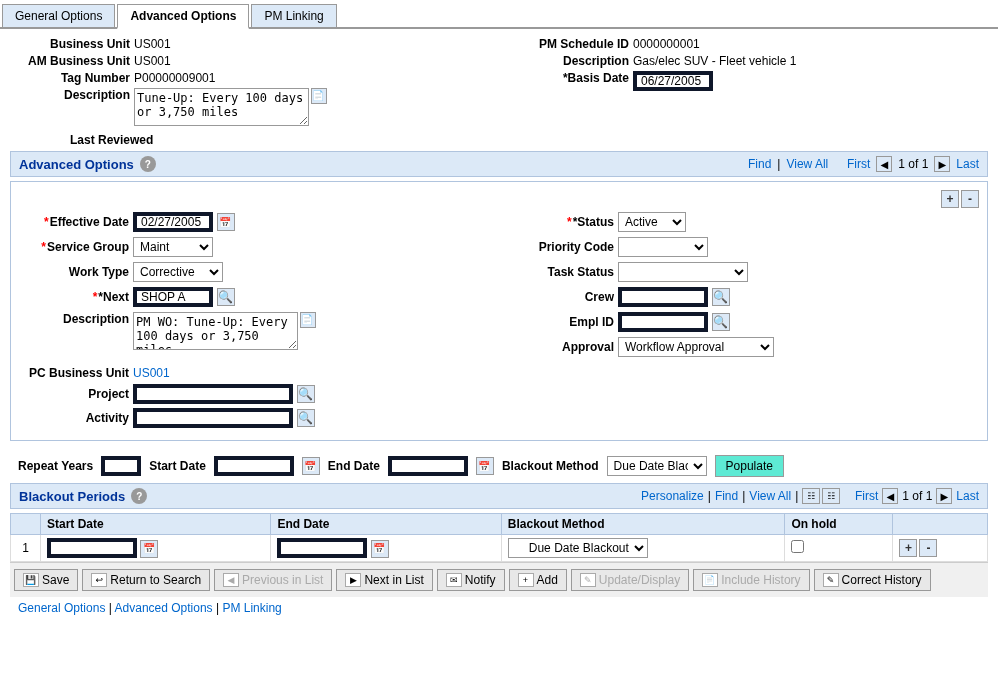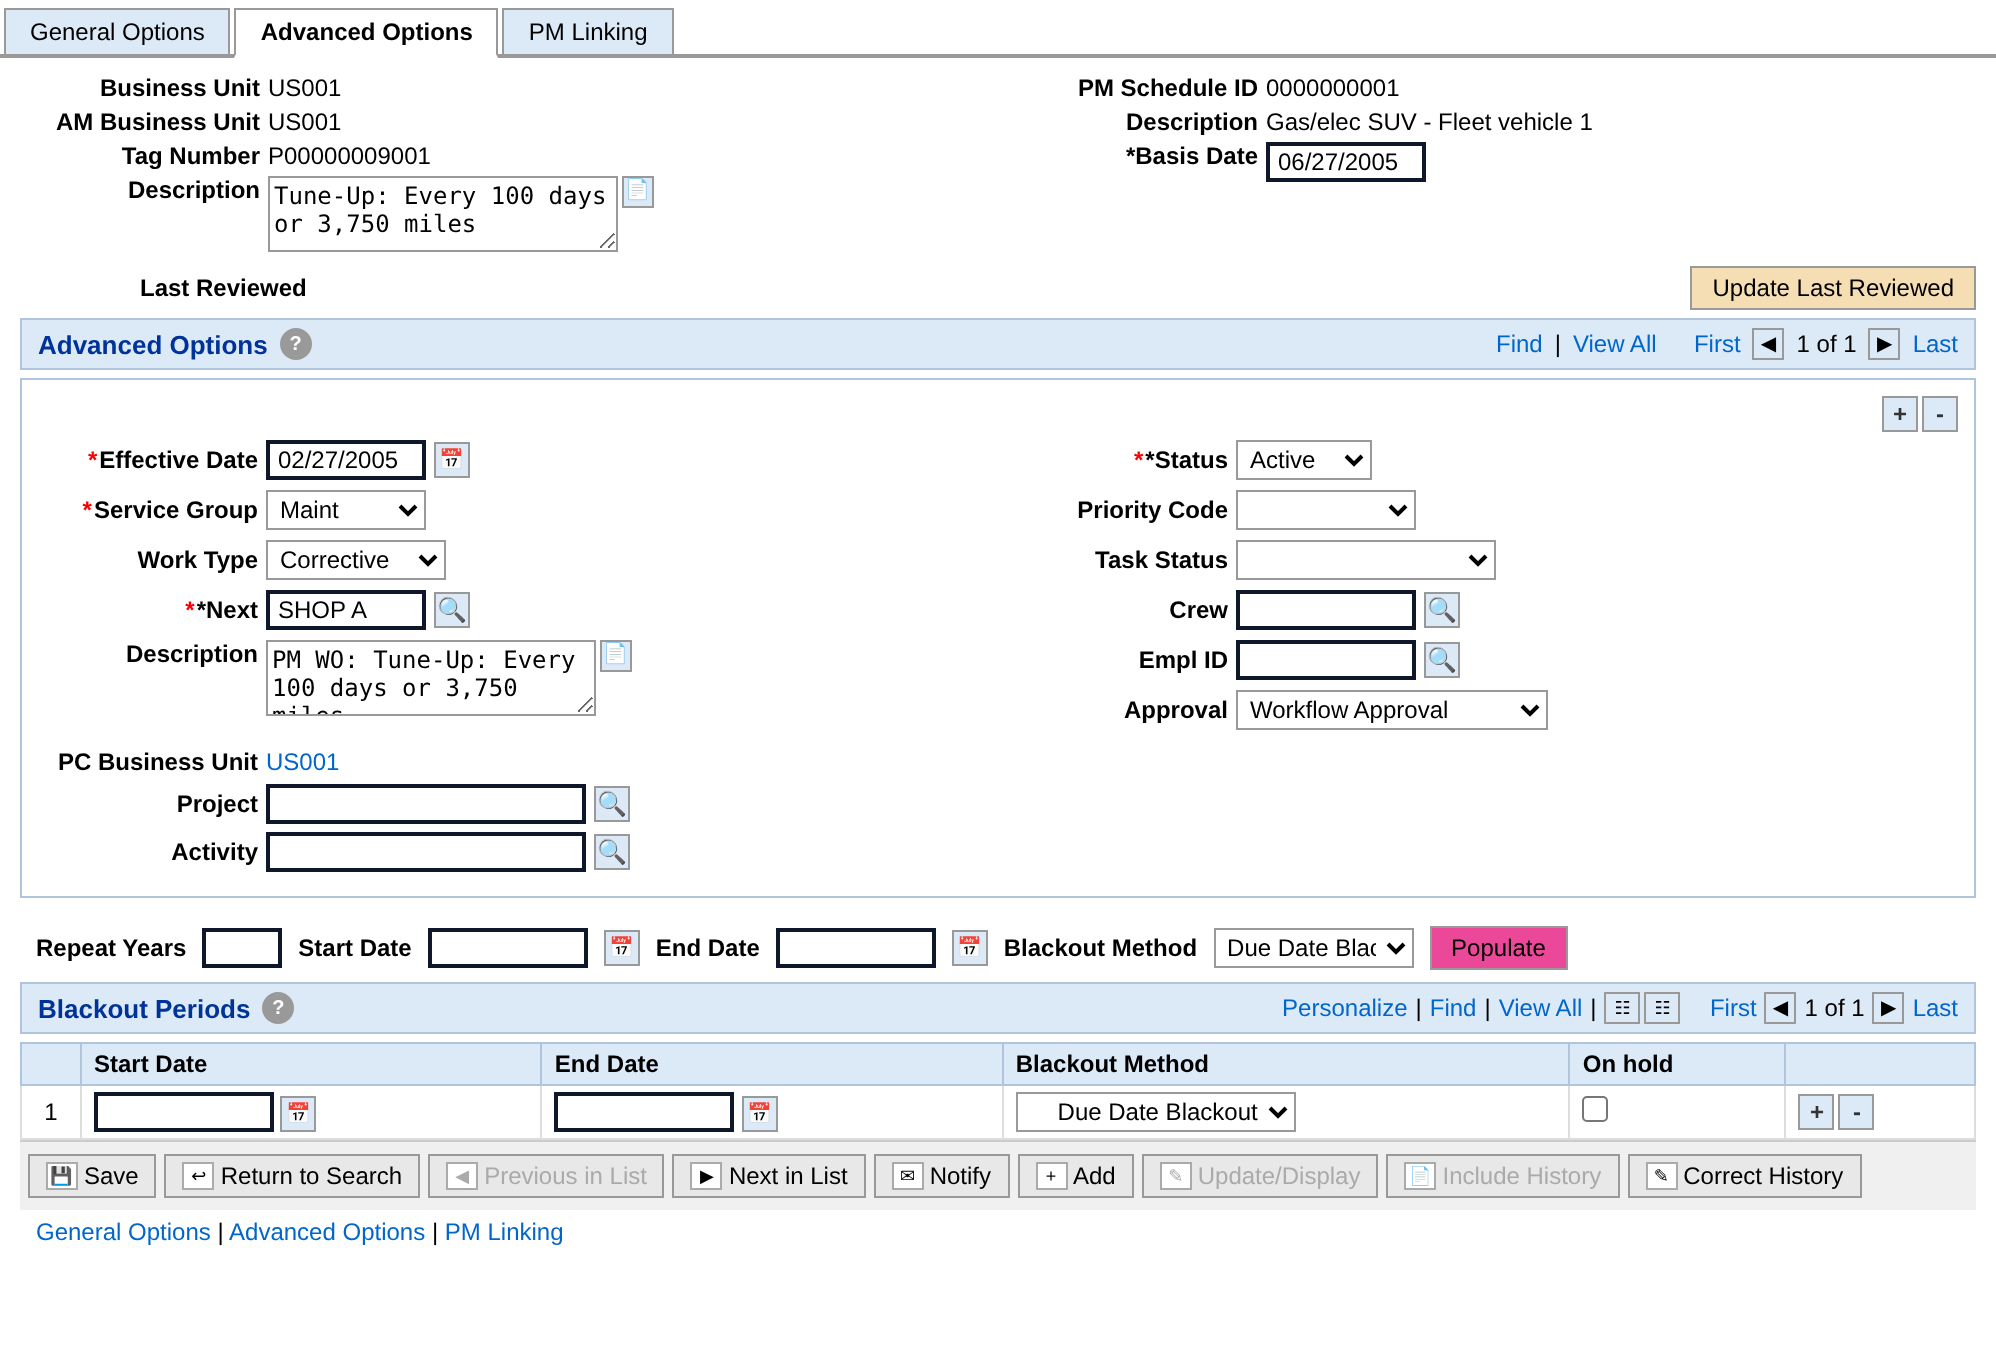--- a/index.html
+++ b/index.html
@@ -81,21 +81,21 @@
     }
     .section-page { font-size: 12px; }
 
     
     .form-section { border: 1px solid #b0c4de; padding: 8px; margin-bottom: 8px; }
     .form-grid { display: grid; grid-template-columns: 1fr 1fr; gap: 6px 10px; }
     .form-row { display: flex; align-items: center; gap: 4px; }
     .form-label { font-weight: bold; text-align: right; min-width: 110px; color: #000; white-space: nowrap; }
     .form-label.required::before { content: '*'; color: red; margin-right: 1px; }
     input[type="text"] {
-      border: 2px solid #0f172a;
+      border: 4px solid #0f172a;
       padding: 2px 4px;
       font-size: 12px;
       height: 20px;
     }
     select {
       border: 1px solid #999;
       padding: 1px 2px;
       font-size: 12px;
       height: 20px;
       background: #fff;
@@ -169,21 +169,21 @@
     
     .repeat-row {
       display: flex;
       align-items: center;
       gap: 8px;
       padding: 6px 8px;
       background: #fff;
     }
     .repeat-label { font-weight: bold; }
     .populate-btn {
-      background: #ec4899;
+      background: #5eead4;
       border: 1px solid #999;
       padding: 3px 10px;
       cursor: pointer;
       font-size: 12px;
     }
 
     
     .toolbar {
       display: flex;
       gap: 4px;
@@ -292,21 +292,20 @@
       </div>
       <div class="info-row" style="margin-bottom:3px;">
         <span class="info-label">*Basis Date</span>
         <input type="text" class="basis-date-input" value="06/27/2005" style="">
       </div>
     </div>
   </div>
 
   <div class="last-reviewed-row">
     <span class="last-reviewed-label">Last Reviewed</span>
-    <button class="update-btn">Update Last Reviewed</button>
   </div>
 
   <div class="section-header">
     <div style="display:flex; align-items:center; gap:6px;">
       <span class="section-title">Advanced Options</span>
       <span class="help-icon">?</span>
     </div>
     <div class="section-nav">
       <span class="nav-link">Find</span>
       <span>|</span>

